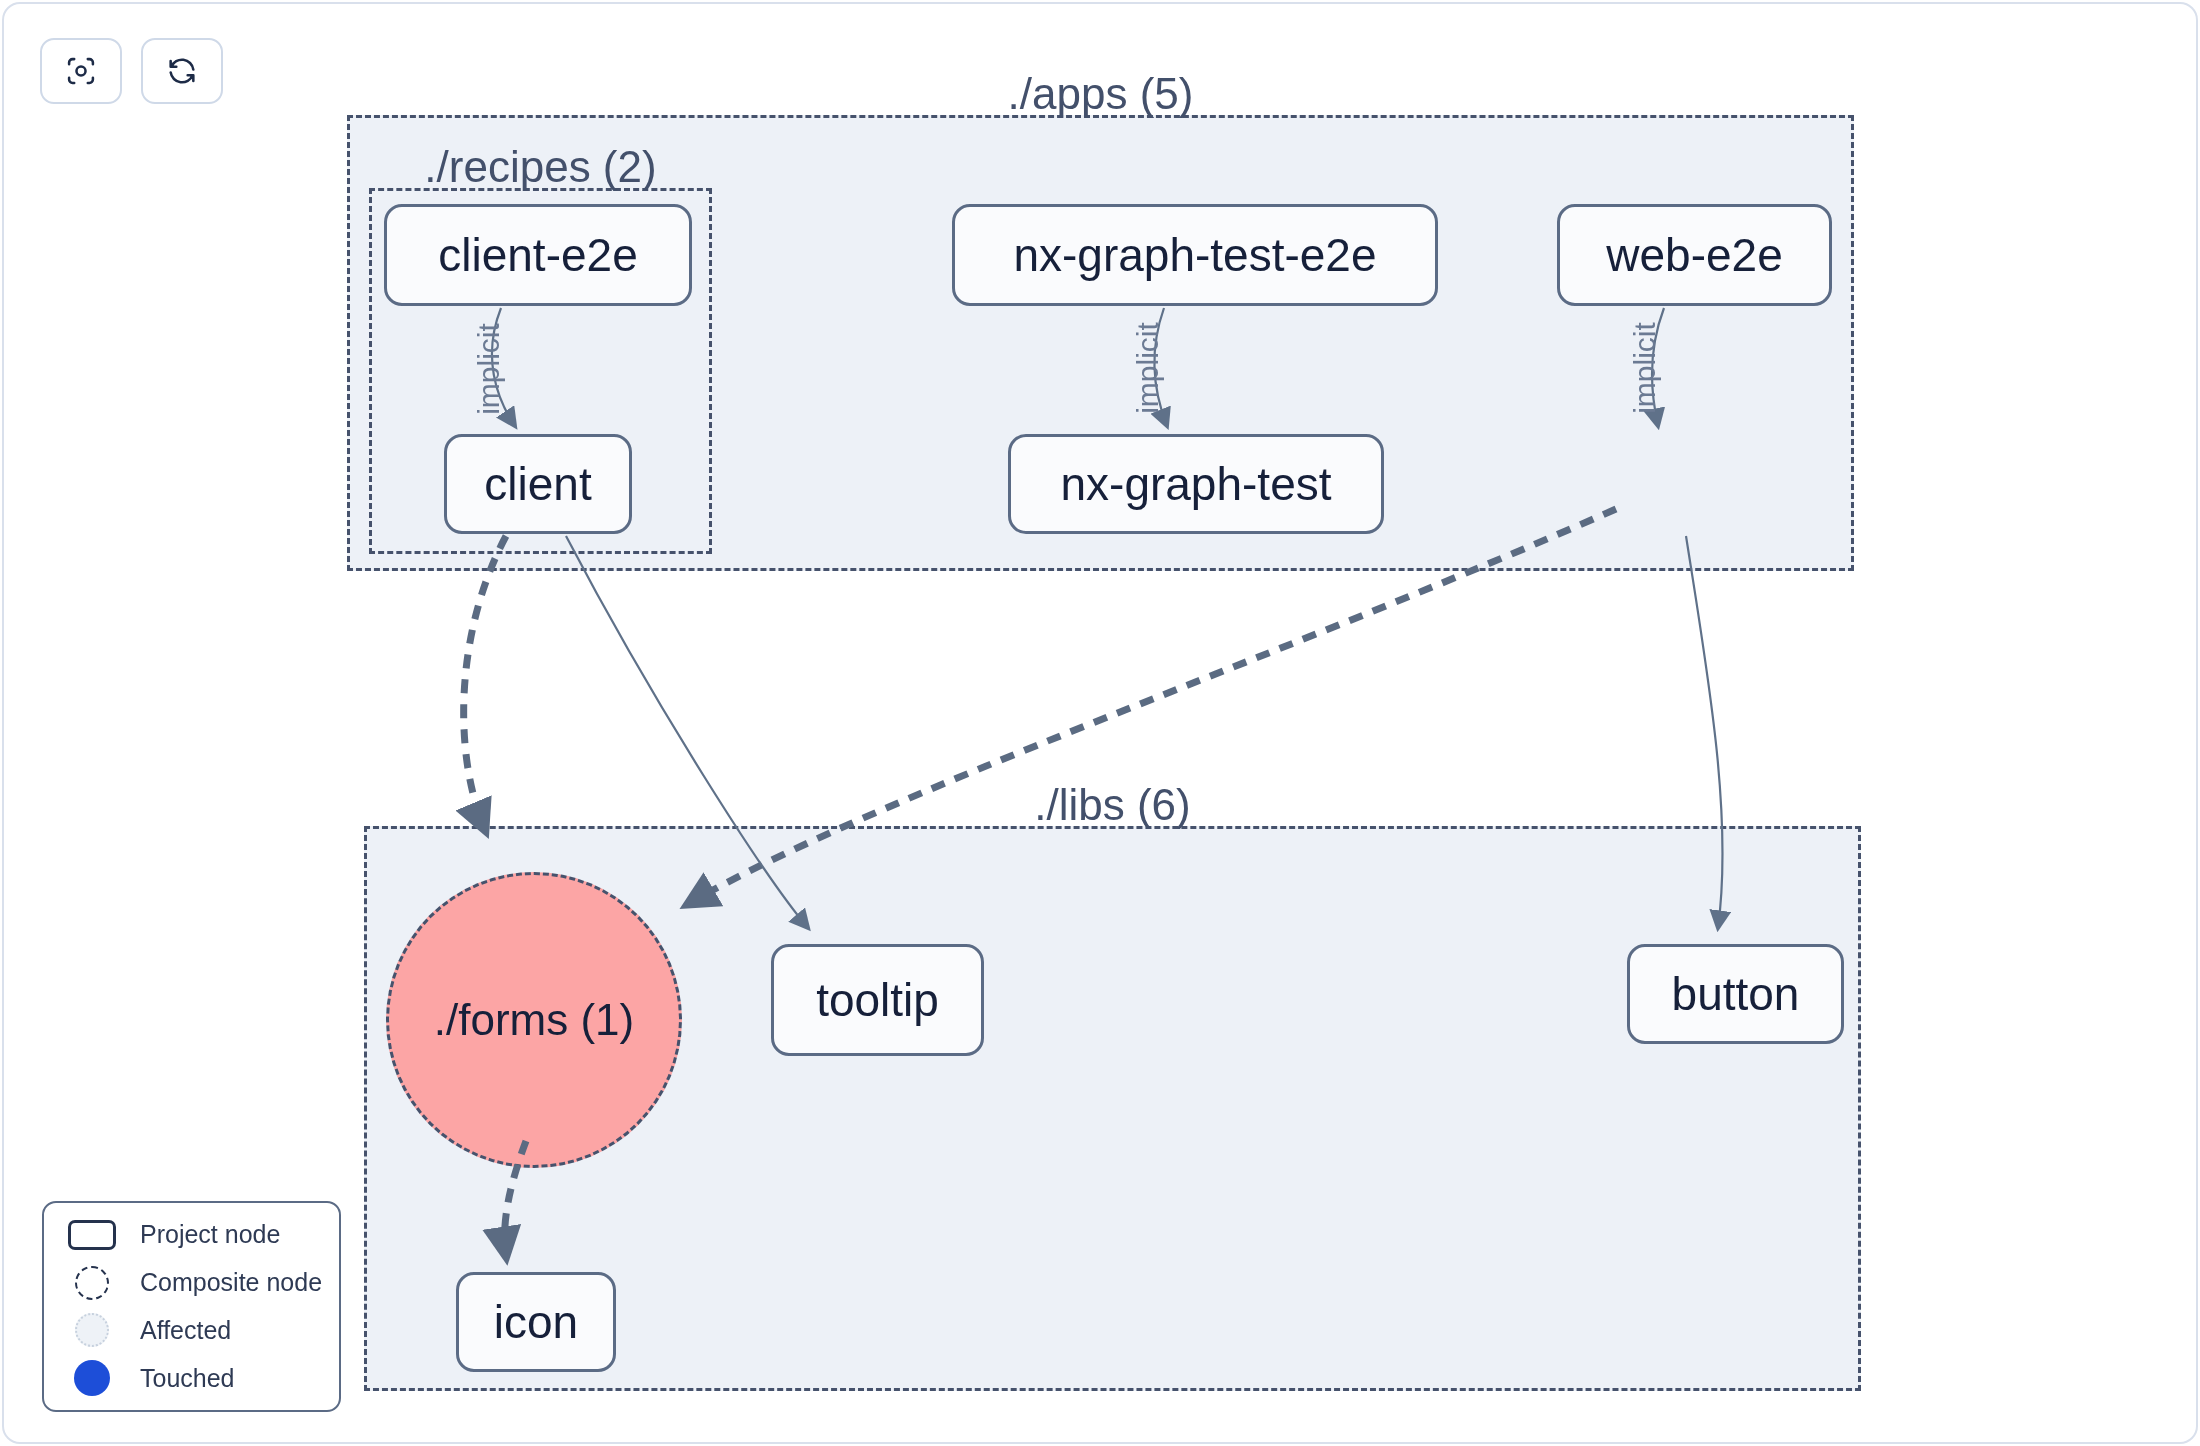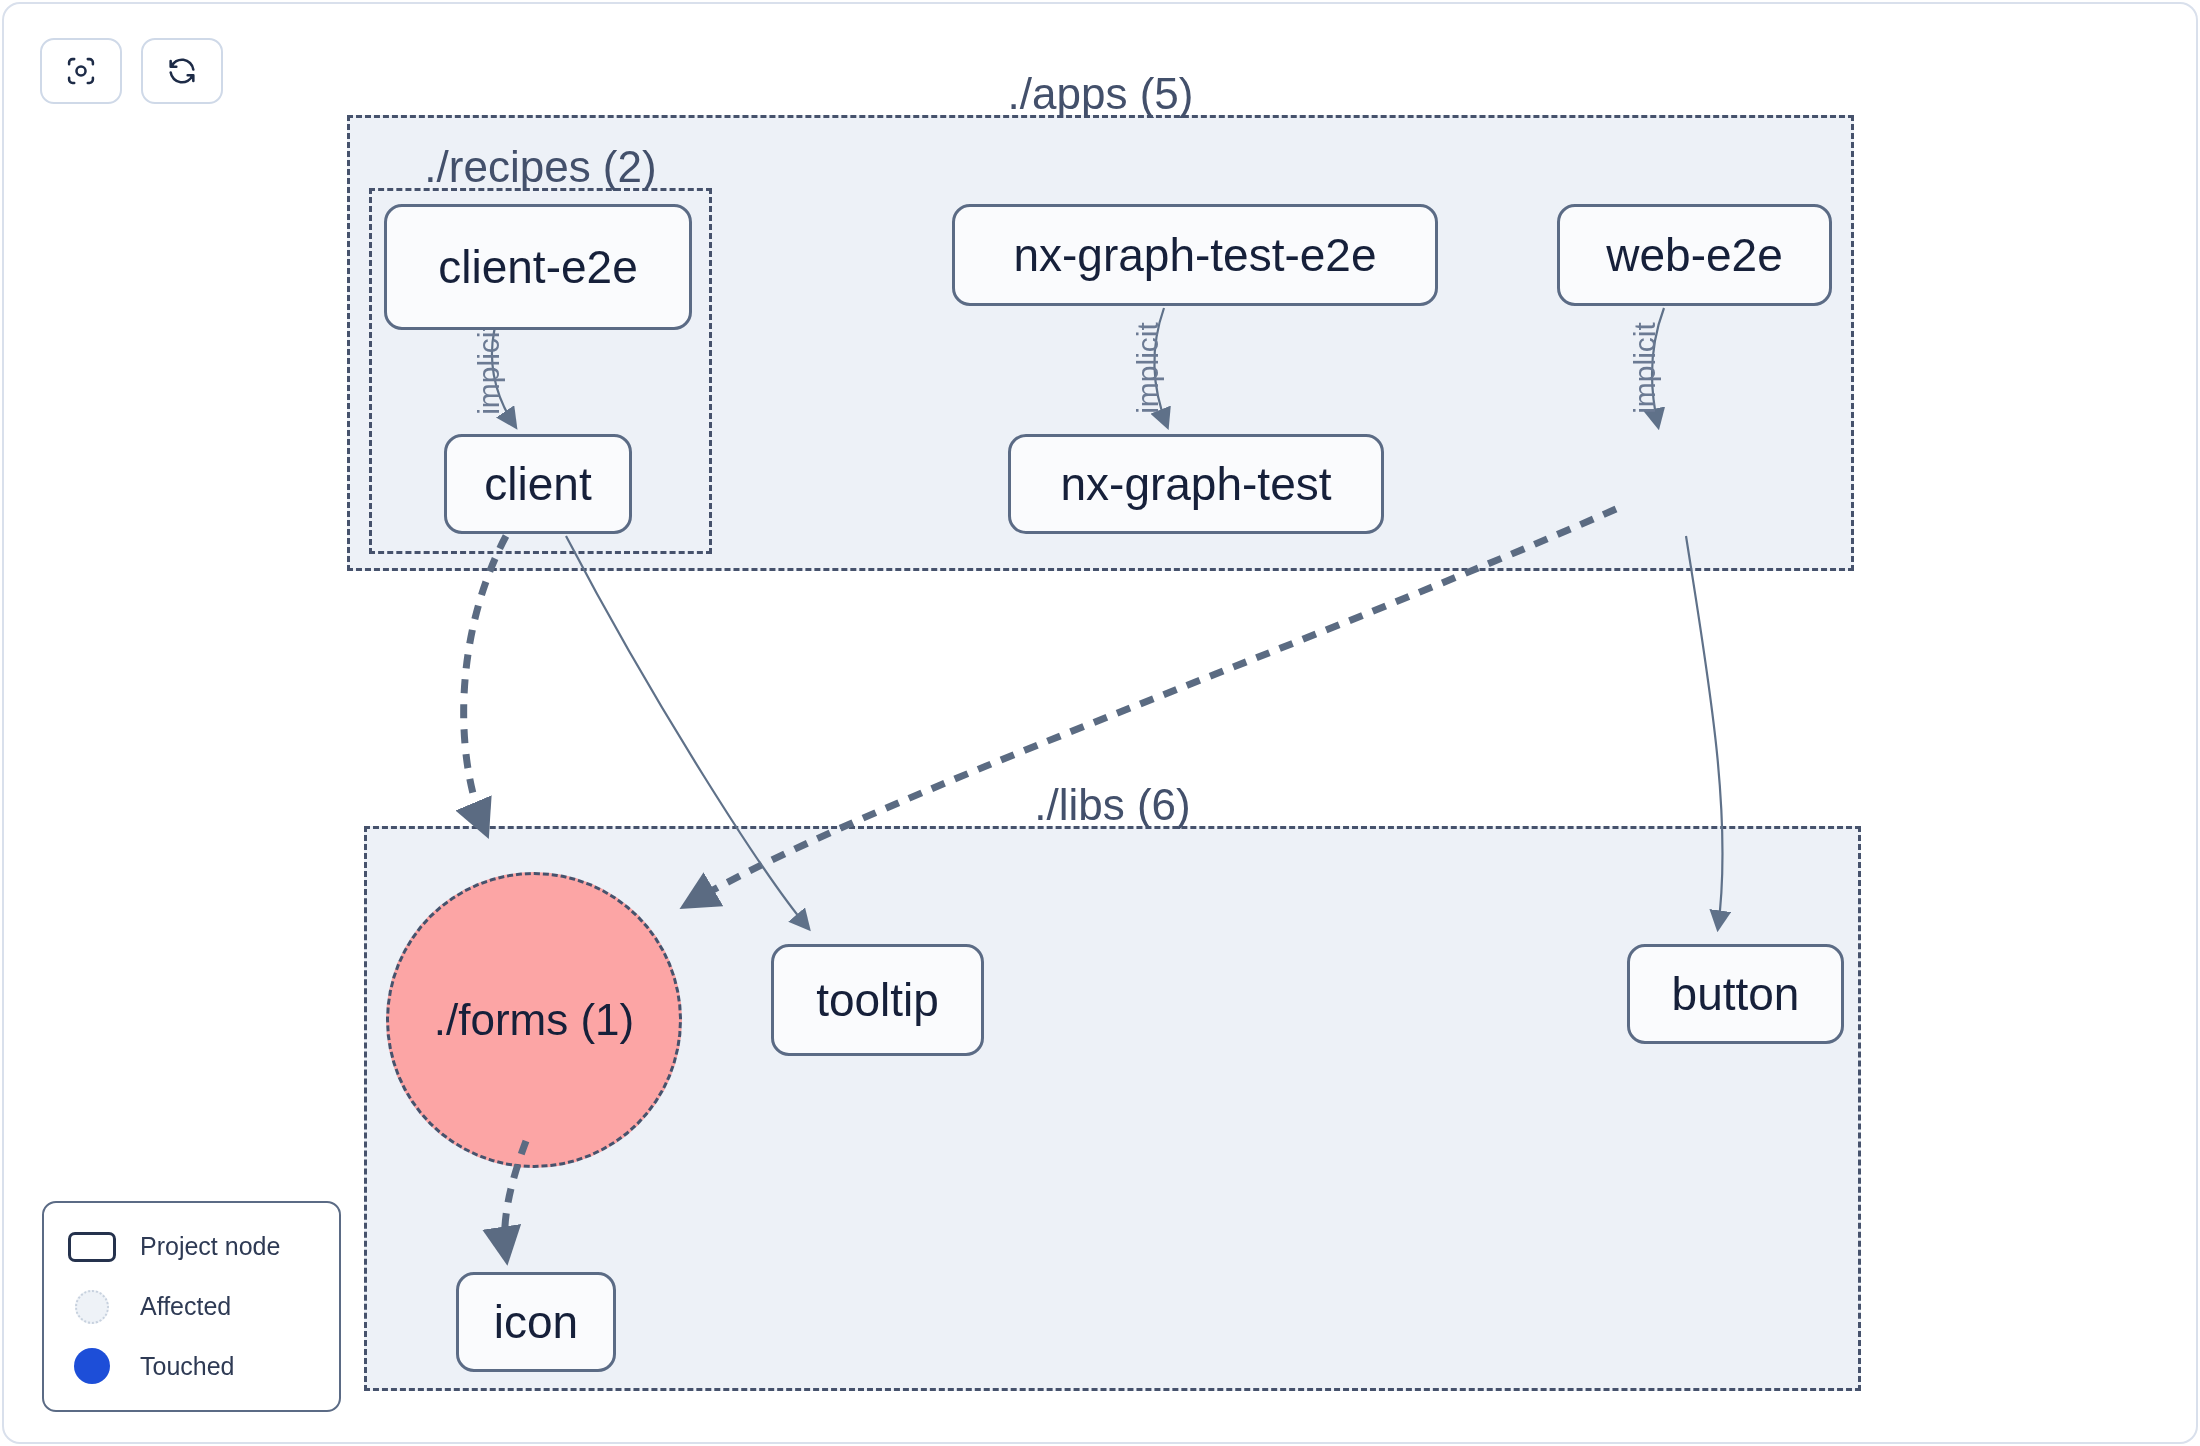--- a/index.html
+++ b/index.html
@@ -64,21 +64,21 @@
 
     <path d="M497,304 C478,352 492,394 511,422" fill="none" stroke="#5f7189" stroke-width="2.2" marker-end="url(#arrow-thin)"></path>
     <path d="M1160,304 C1143,352 1152,394 1163,422" fill="none" stroke="#5f7189" stroke-width="2.2" marker-end="url(#arrow-thin)"></path>
     <path d="M1660,304 C1642,352 1648,394 1654,422" fill="none" stroke="#5f7189" stroke-width="2.2" marker-end="url(#arrow-thin)"></path>
 
     <text class="edge-label" transform="translate(487,365) rotate(-90)" text-anchor="middle" dominant-baseline="middle">implicit</text>
     <text class="edge-label" transform="translate(1146,364) rotate(-90)" text-anchor="middle" dominant-baseline="middle">implicit</text>
     <text class="edge-label" transform="translate(1643,364) rotate(-90)" text-anchor="middle" dominant-baseline="middle">implicit</text>
   </svg>
 
-  <div class="node" style="left:380px;top:200px;width:308px;height:126px;">
+  <div class="node" style="left:380px;top:200px;width:308px;height:102px;">
     <span>client-e2e</span>
   </div>
   <div class="node" style="left:948px;top:200px;width:486px;height:102px;">
     <span>nx-graph-test-e2e</span>
   </div>
   <div class="node" style="left:1553px;top:200px;width:275px;height:102px;">
     <span>web-e2e</span>
   </div>
   <div class="node" style="left:440px;top:430px;width:188px;height:100px;">
     <span>client</span>
@@ -114,20 +114,26 @@
 
   <div class="legend">
     <div class="legend-row">
       <div class="legend-swatch-col">
           <div class="sw-rect"></div>
         </div>
       <div class="legend-label">Project node</div>
     </div>
     <div class="legend-row">
       <div class="legend-swatch-col">
+          <div class="sw-circ-dashed"></div>
+        </div>
+      <div class="legend-label">Composite node</div>
+    </div>
+    <div class="legend-row">
+      <div class="legend-swatch-col">
           <div class="sw-circ-dotted"></div>
         </div>
       <div class="legend-label">Affected</div>
     </div>
     <div class="legend-row">
       <div class="legend-swatch-col">
           <div class="sw-circ-blue"></div>
         </div>
       <div class="legend-label">Touched</div>
     </div>

